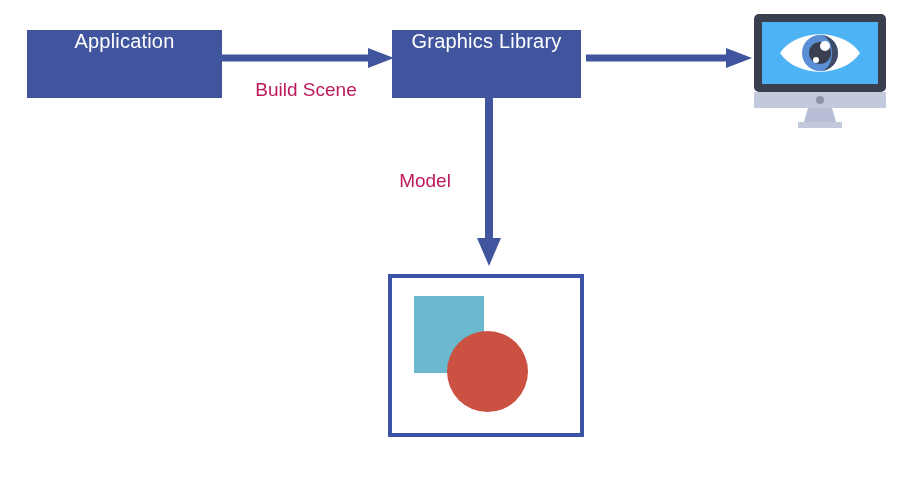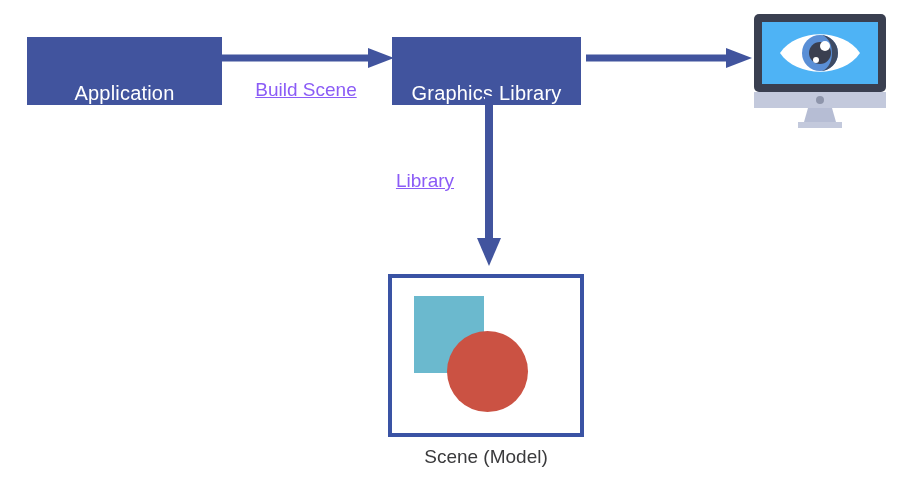--- a/index.html
+++ b/index.html
@@ -15,49 +15,47 @@
     width: 900px;
     height: 498px;
     background: #ffffff;
     overflow: hidden;
   }
   .node-box {
     position: absolute;
     background: #41549E;
     color: #ffffff;
     display: flex;
-    align-items: flex-end;
+    align-items: flex-start;
     justify-content: center;
     font-size: 20px;
     font-weight: 400;
     letter-spacing: 0.2px;
     font-family: "Liberation Sans", sans-serif;
-    margin-top: 7px;
   }
   #box-application {
     left: 27px;
     top: 30px;
     width: 195px;
     height: 68px;
   }
   #box-graphics-library {
     left: 392px;
     top: 30px;
     width: 189px;
     height: 68px;
   }
   .edge-label {
     position: absolute;
-    color: #8b5cf6;
+    color: #be185d;
     font-size: 19px;
     line-height: 24px;
     text-align: center;
     font-family: "Liberation Sans", sans-serif;
     white-space: pre-line;
-    text-decoration: underline;
   }
   #label-build-scene {
     left: 222px;
     top: 78px;
     width: 168px;
   }
   #label-drawing-commands {
     left: 592px;
     top: 75px;
     width: 160px;
@@ -167,30 +165,29 @@
     <line x1="0" y1="12" x2="144" y2="12" stroke="#41549E" stroke-width="7"></line>
     <polygon points="140,2 166,12 140,22" fill="#41549E"></polygon>
   </svg>
 
 
   <svg class="arrow-svg" id="arrow-update" viewBox="0 0 30 170">
     <line x1="15" y1="0" x2="15" y2="146" stroke="#41549E" stroke-width="8"></line>
     <polygon points="3,142 27,142 15,170" fill="#41549E"></polygon>
   </svg>
 
-  <div class="edge-label" id="label-update">Library</div>
+  <div class="edge-label" id="label-update">Model</div>
 
   <div id="scene-frame">
     <div id="scene-inner">
       <div id="scene-square"></div>
       <div id="scene-circle"></div>
     </div>
   </div>
 
-  <div id="label-scene-model">Scene (Model)</div>
 
   <svg id="monitor" viewBox="0 0 136 116">
 
     <rect x="2" y="2" width="132" height="78" rx="5" ry="5" fill="#3A3F50"></rect>
 
     <rect x="10" y="10" width="116" height="62" fill="#4EB3F5"></rect>
 
     <g>
       <path d="M 28 41 C 45 16, 91 16, 108 41 C 91 66, 45 66, 28 41 Z" fill="#FFFFFF"></path>
       <circle cx="68" cy="41" r="18" fill="#5A8FD6"></circle>

